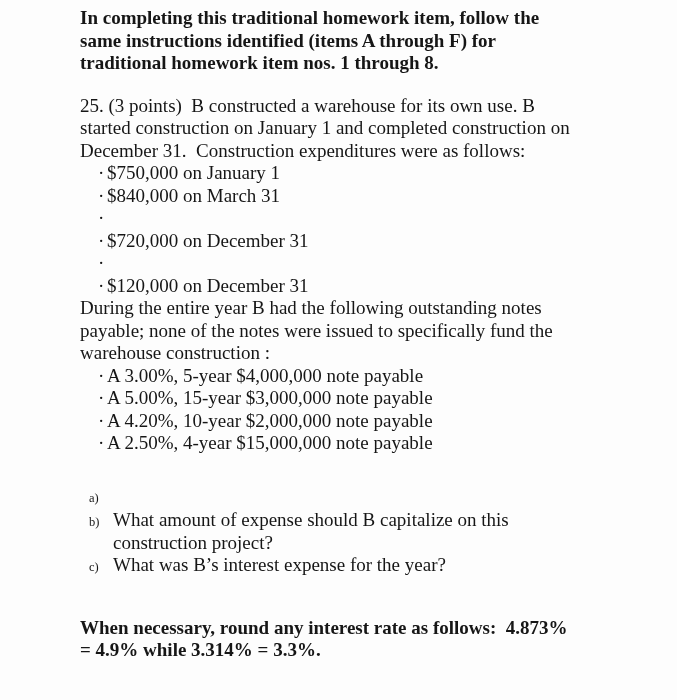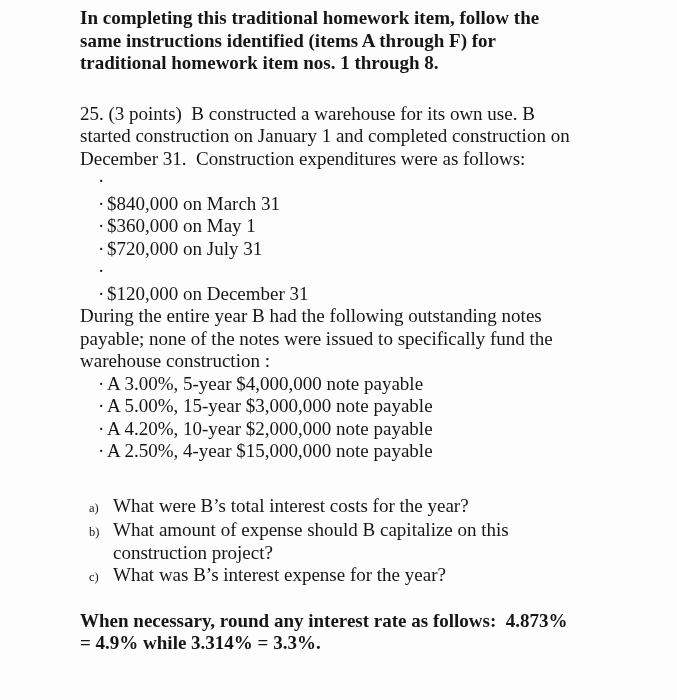--- a/index.html
+++ b/index.html
@@ -19,23 +19,23 @@
     font-size: 19px;
     line-height: 22.5px;
     color: #161616;
   }
   .para {
     margin: 0;
     width: 560px;
     white-space: pre-wrap; 
   }
   .bold { font-weight: bold; }
-  .intro   { margin-top: 28px; }
+  .intro   { margin-top: 20px; }
   .notes-intro { }
-  .footer-note { margin-top: 21px; }
+  .footer-note { margin-top: 38px; }
   .bullet-list { margin: 0; }
   .bullet-row {
     display: flex;
     align-items: baseline;
     margin-left: 18px;
     width: 540px;
   }
   .dot {
     width: 9px;
     flex: 0 0 9px;
@@ -64,32 +64,32 @@
 same instructions identified (items A through F) for
 traditional homework item nos. 1 through 8.</p>
 
   <p class="para intro">25. (3 points)  B constructed a warehouse for its own use. B
 started construction on January 1 and completed construction on
 December 31.  Construction expenditures were as follows:</p>
 
   <div class="bullet-list">
     <div class="bullet-row">
       <span class="dot">·</span>
+      <span>$750,000 on January 1</span>
     </div>
     <div class="bullet-row">
       <span class="dot">·</span>
       <span>$840,000 on March 31</span>
     </div>
     <div class="bullet-row">
       <span class="dot">·</span>
-      <span>$360,000 on May 1</span>
     </div>
     <div class="bullet-row">
       <span class="dot">·</span>
-      <span>$720,000 on July 31</span>
+      <span>$720,000 on December 31</span>
     </div>
     <div class="bullet-row">
       <span class="dot">·</span>
     </div>
     <div class="bullet-row">
       <span class="dot">·</span>
       <span>$120,000 on December 31</span>
     </div>
   </div>
 
@@ -112,21 +112,20 @@
     </div>
     <div class="bullet-row">
       <span class="dot">·</span>
       <span>A 2.50%, 4-year $15,000,000 note payable</span>
     </div>
   </div>
 
   <div class="question-list">
     <div class="q-row">
       <span class="q-marker">a)</span>
-      <span class="q-text">What were B’s total interest costs for the year?</span>
     </div>
     <div class="q-row">
       <span class="q-marker">b)</span>
       <span class="q-text">What amount of expense should B capitalize on this
 construction project?</span>
     </div>
     <div class="q-row">
       <span class="q-marker">c)</span>
       <span class="q-text">What was B’s interest expense for the year?</span>
     </div>

